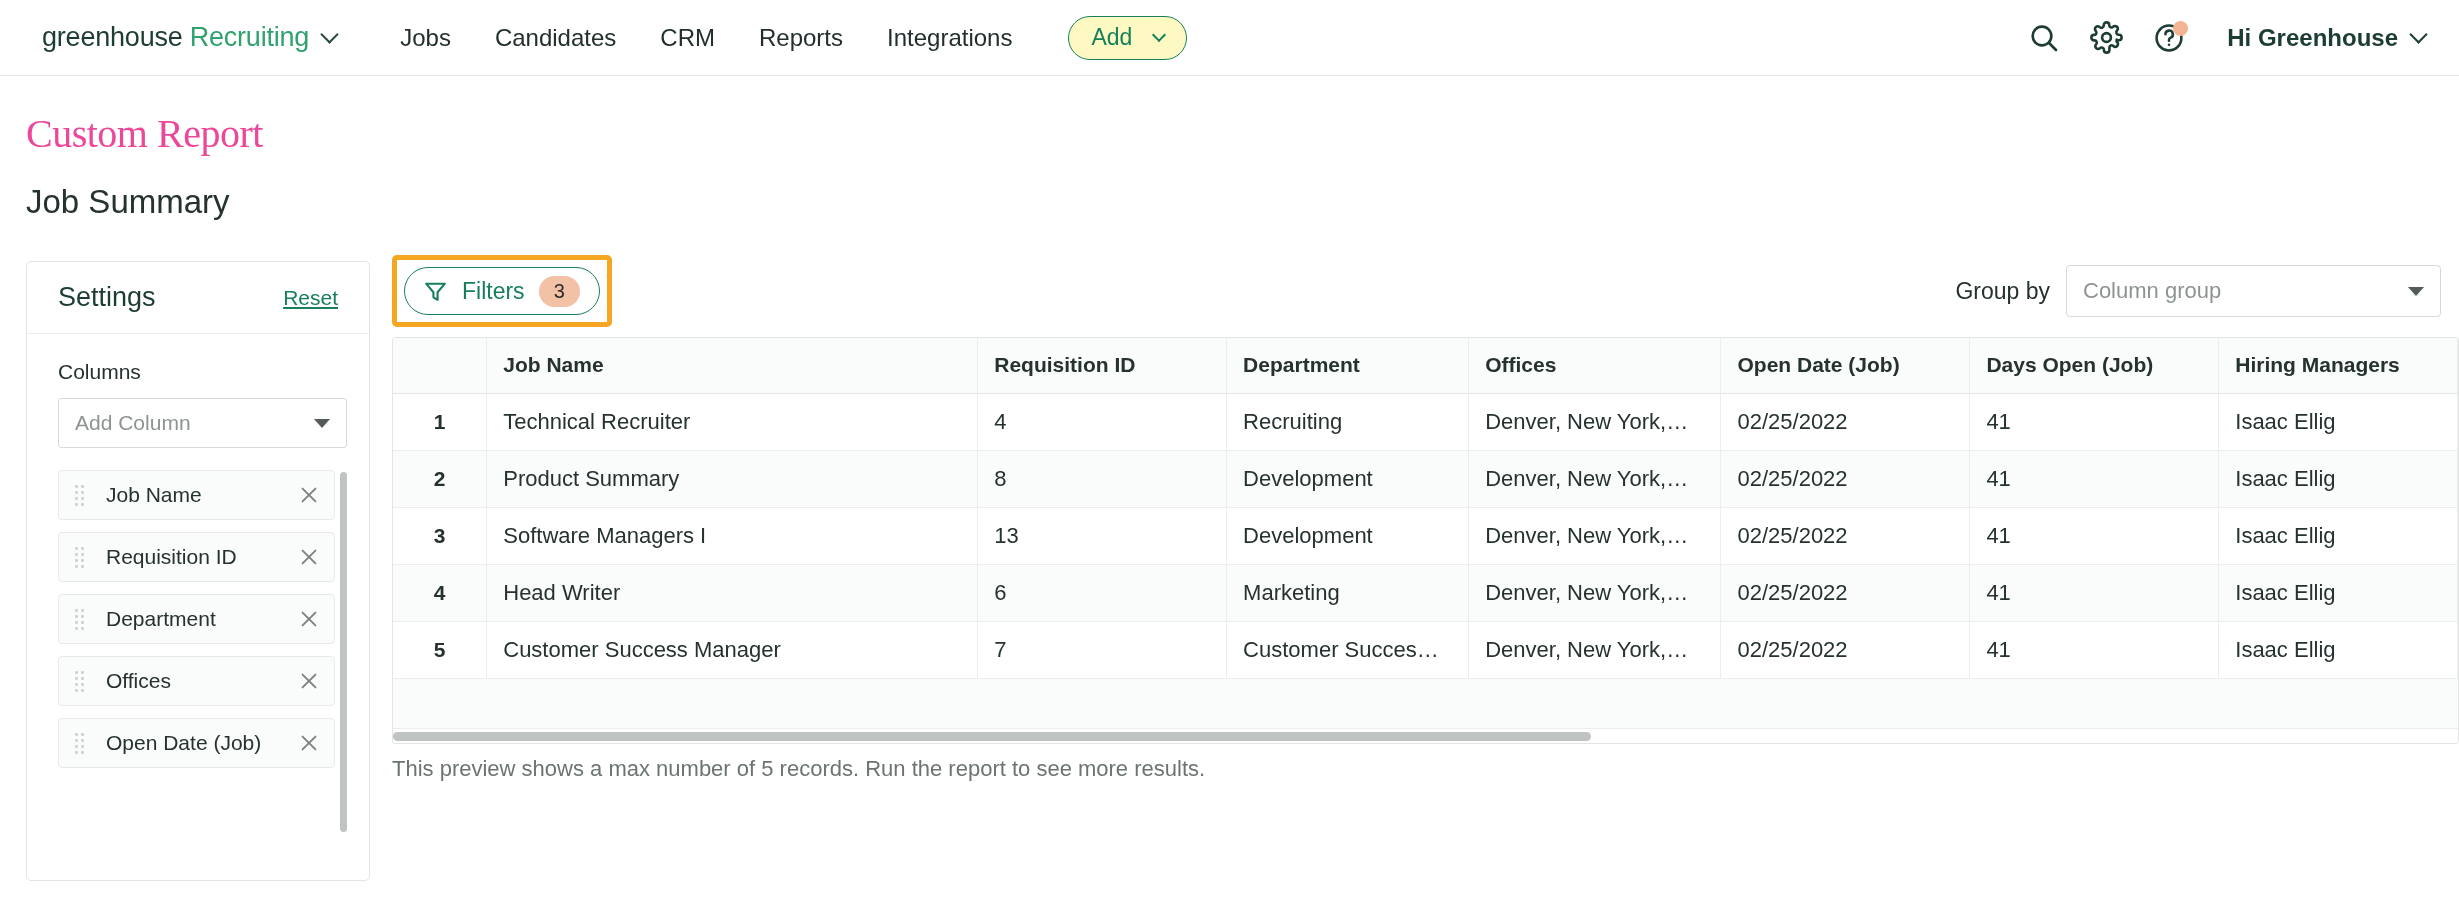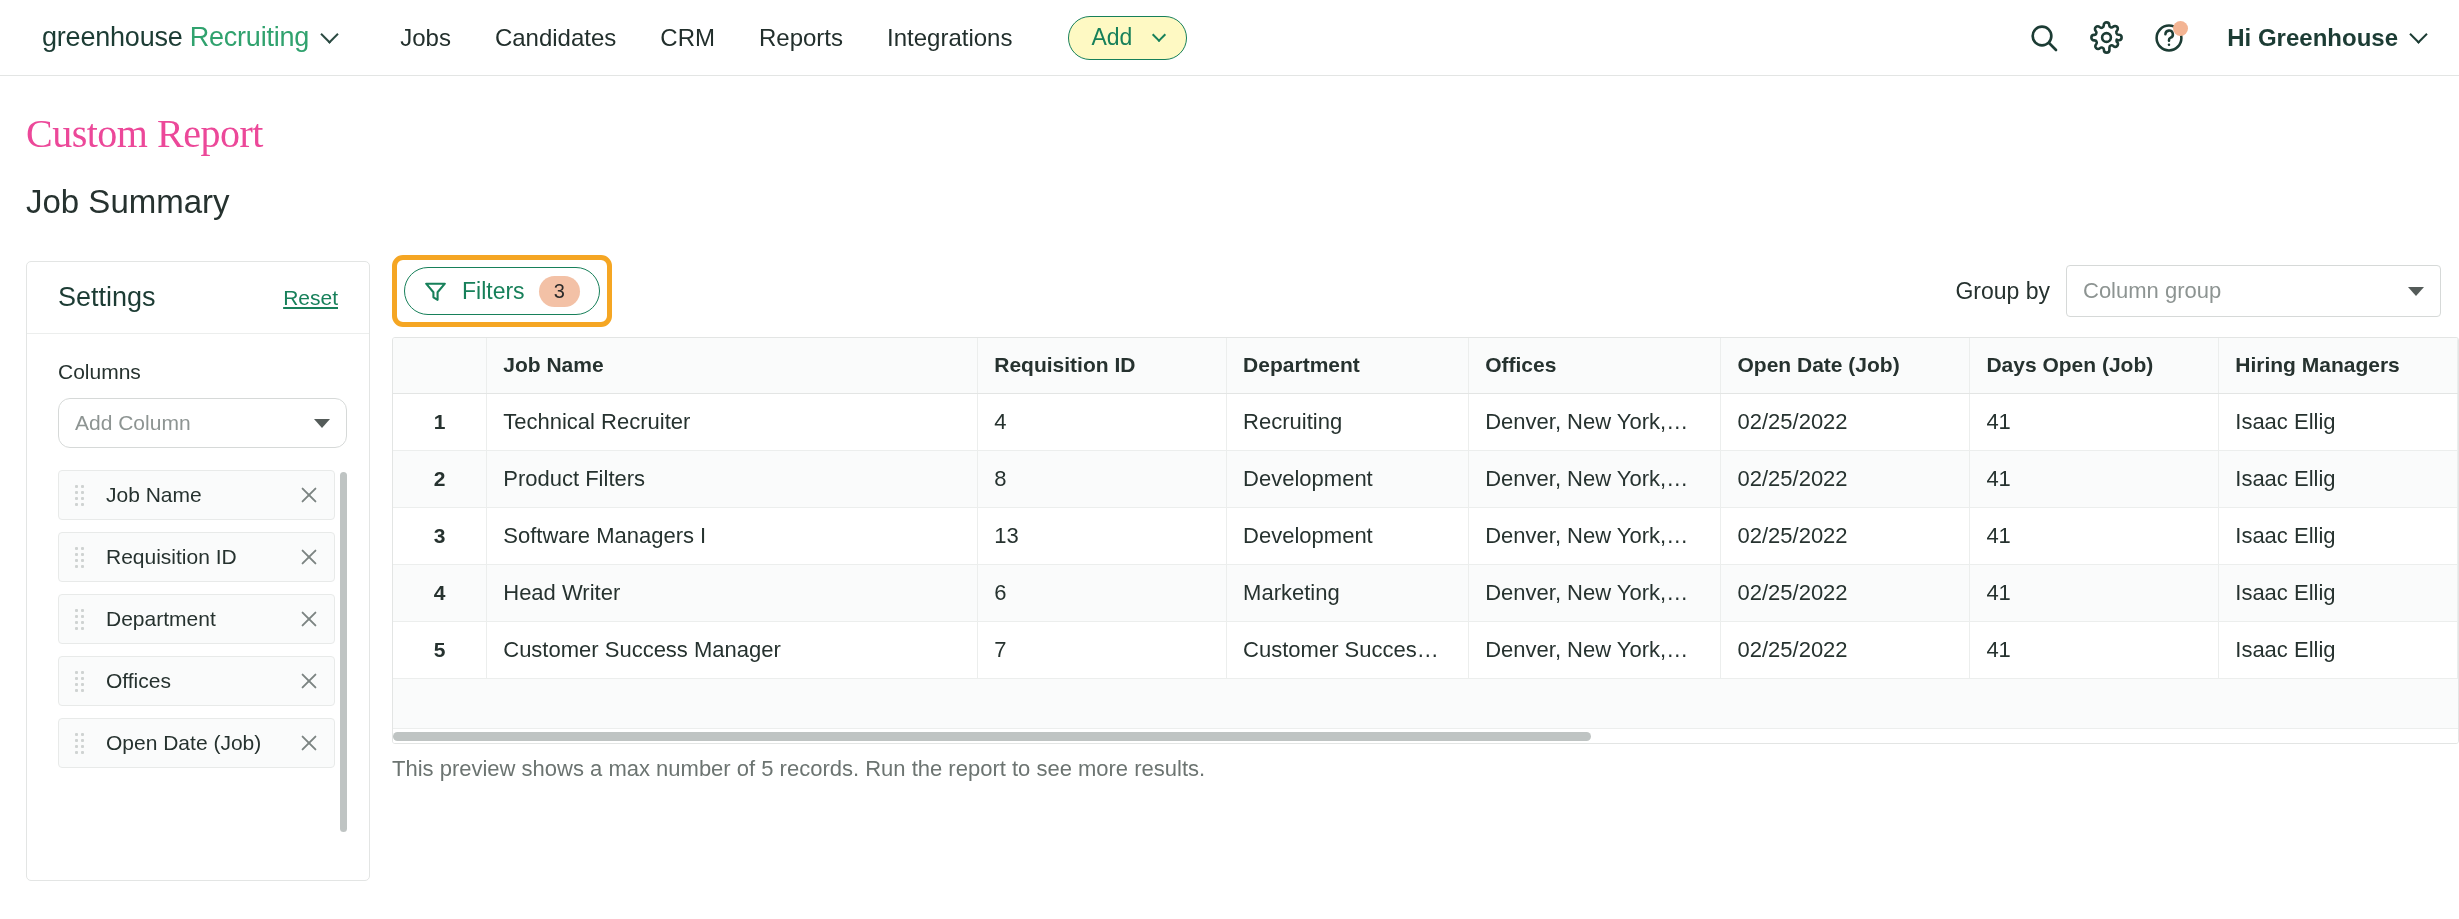--- a/index.html
+++ b/index.html
@@ -75,21 +75,21 @@
     padding: 0 31px; border-bottom: 1px solid #eceeed;
   }
   .settings-title { font-size: 27px; color: #1c3c34; }
   .reset-link {
     margin-left: auto; font-size: 21px; color: #17805a;
     text-decoration: underline; cursor: pointer; text-align: right;
   }
   .settings-body { padding: 26px 22px 0 31px; }
   .field-label { font-size: 21px; color: #26322f; margin-bottom: 14px; }
   .select-box {
-    height: 50px; border: 1px solid #d6d9d8; border-radius: 12px;
+    height: 50px; border: 1px solid #d6d9d8; border-radius: 3px;
     display: flex; align-items: center; padding: 0 16px;
     font-size: 21px; color: #8d9492; cursor: pointer; background:#fff;
   }
   .caret {
     margin-left: auto; width: 0; height: 0;
     border-left: 8px solid transparent; border-right: 8px solid transparent;
     border-top: 9px solid #545b59;
   }
   .col-list { margin-top: 22px; position: relative; padding-right: 12px; }
   .col-item {
@@ -108,21 +108,21 @@
     position: absolute; right: 0; top: 2px;
     width: 7px; height: 360px; border-radius: 4px; background: #bfc4c3;
   }
 
   
   .content { margin-left: 22px; flex: 1; padding-right: 0; }
   .content-toolbar {
     display: flex; align-items: center; height: 60px; padding-right: 18px;
   }
   .filters-highlight {
-    border: 5px solid #f5a623; border-radius: 11px; padding: 7px;
+    border: 5px solid #f5a623; border-radius: 5px; padding: 7px;
     display: inline-flex; background: #fff;
   }
   .filters-btn {
     border: 1.6px solid #17805a; border-radius: 30px; background: #fff;
     height: 48px; display: flex; align-items: center; gap: 14px;
     padding: 0 19px 0 18px; cursor: pointer;
   }
   .filters-label { font-size: 23px; color: #17805a; }
   .filters-count {
     background: #f3c1a6; color: #2b2b2b; font-size: 20px;
@@ -396,21 +396,21 @@
             <td>Technical Recruiter</td>
             <td>4</td>
             <td>Recruiting</td>
             <td>Denver, New York,…</td>
             <td>02/25/2022</td>
             <td>41</td>
             <td>Isaac Ellig</td>
           </tr>
           <tr>
             <td class="col-idx">2</td>
-            <td>Product Filters</td>
+            <td>Product Summary</td>
             <td>8</td>
             <td>Development</td>
             <td>Denver, New York,…</td>
             <td>02/25/2022</td>
             <td>41</td>
             <td>Isaac Ellig</td>
           </tr>
           <tr>
             <td class="col-idx">3</td>
             <td>Software Managers I</td>

